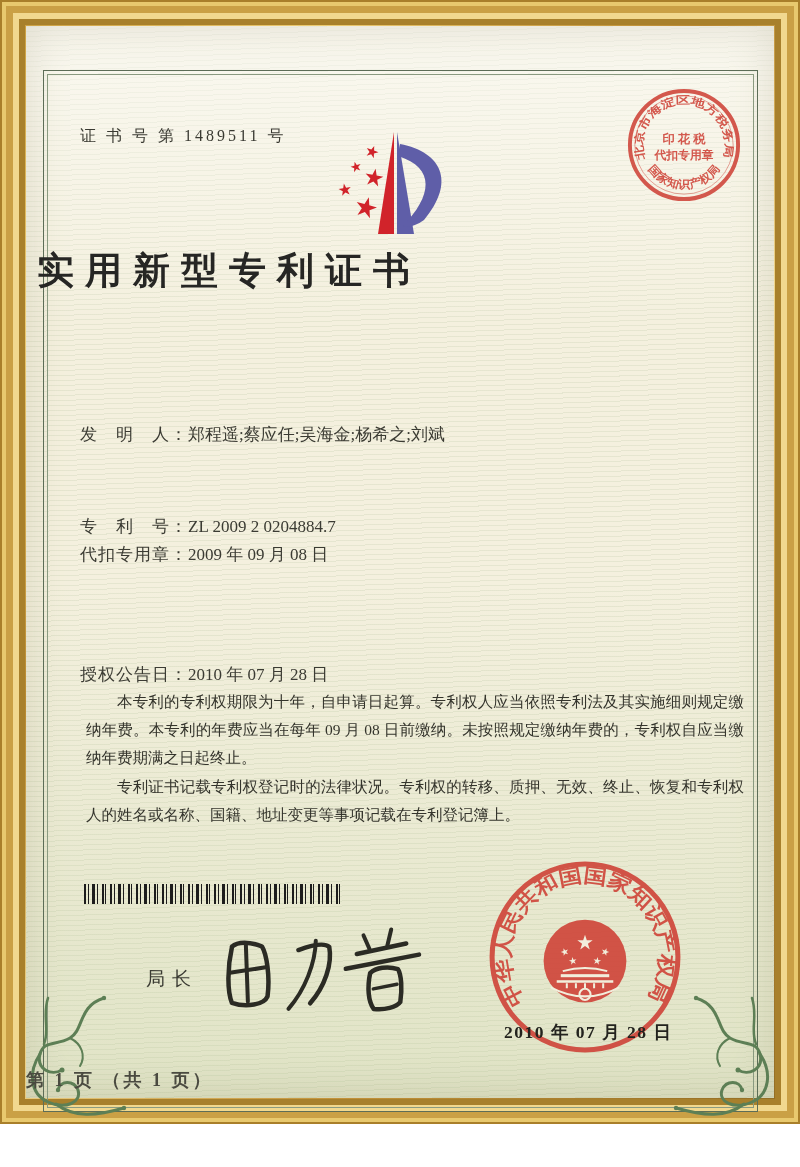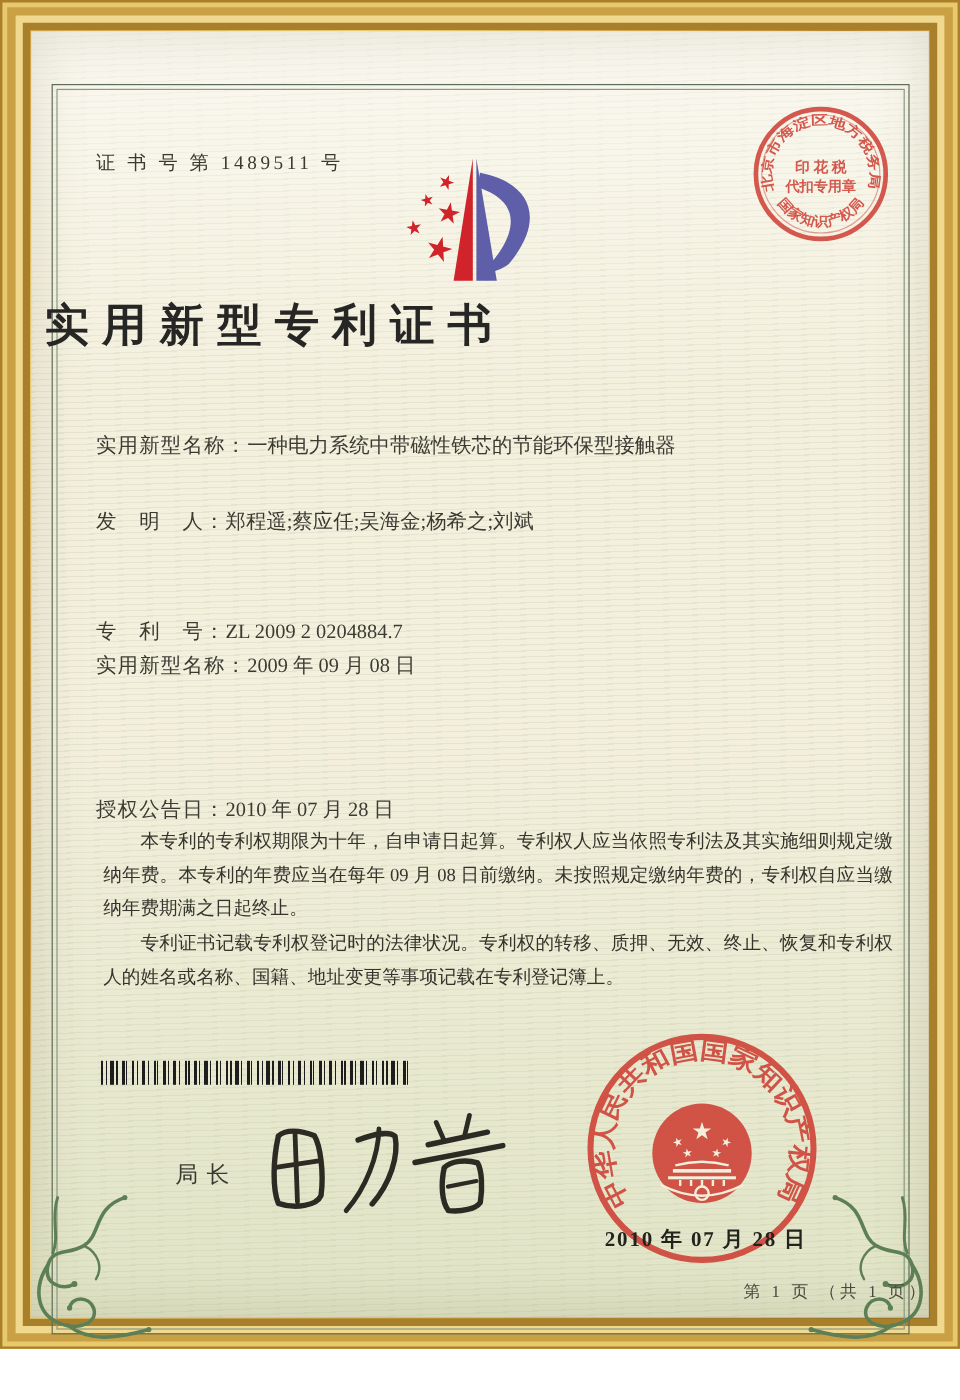--- a/index.html
+++ b/index.html
@@ -31,21 +31,21 @@
       #1d1d1d 8px 11px,transparent 11px 13px,
       #1d1d1d 13px 14px,transparent 14px 18px,
       #1d1d1d 18px 20px,transparent 20px 21px,
       #1d1d1d 21px 22px,transparent 22px 26px);}
   .signer-label{left:120px;top:940px;font-size:19px;letter-spacing:7px;color:#3a3a32;font-family:Liberation Serif, serif;}
   .sig-svg{left:182px;top:896px;}
   .sig-svg path{stroke:#2b2b24;fill:none;stroke-linecap:round;stroke-linejoin:round;}
   .seal-svg{left:458px;top:830px;opacity:.9;}
   .tax-svg{left:599px;top:60px;opacity:.88;}
   .issue-date{left:478px;top:994px;font-size:17.5px;letter-spacing:1.5px;color:#23231e;font-weight:700;}
-  .footer{left:0;right:0;top:1042px;text-align:right;font-size:14px;letter-spacing:3px;color:#4a4a40;}
+  .footer{left:0;right:0;top:1042px;text-align:left;font-size:18px;letter-spacing:3px;color:#4a4a40;font-weight:bold;}
   .flourish{left:0;top:968px;}
   .flourish.right{left:auto;right:0;transform:scaleX(-1);}
   .flourish path{stroke:#5d7f55;fill:none;stroke-linecap:round;}
   .seal-ring-text{font-family:"Liberation Serif","DejaVu Serif",serif;font-weight:700;}
 </style>
 </head>
 <body>
 
 <div class="page">
   <div class="paper">
@@ -103,31 +103,28 @@
       </text>
       <text class="seal-ring-text" font-size="11.5" fill="#cf4338">
         <textPath href="#taxBottom" startOffset="3" textLength="86" lengthAdjust="spacingAndGlyphs">国家知识产权局</textPath>
       </text>
       <text x="60" y="58" text-anchor="middle" font-size="12.5" fill="#cf4338" class="seal-ring-text">印 花 税</text>
       <text x="60" y="74" text-anchor="middle" font-size="12" fill="#cf4338" class="seal-ring-text">代扣专用章</text>
     </svg>
 
     <div class="abs title">实用新型专利证书</div>
 
-    <div class="abs field-row" style="top:334px;">
-      <span class="lbl">实用新型名称：</span><span>一种电力系统中带磁性铁芯的节能环保型接触器</span>
-    </div>
     <div class="abs field-row" style="top:397px;">
       <span class="lbl">发　明　人：</span><span>郑程遥;蔡应任;吴海金;杨希之;刘斌</span>
     </div>
     <div class="abs field-row" style="top:457px;margin-top:32px;">
       <span class="lbl">专　利　号：</span><span>ZL 2009 2 0204884.7</span>
     </div>
     <div class="abs field-row" style="top:517px;">
-      <span class="lbl">实用新型名称：</span><span>2009 年 09 月 08 日</span>
+      <span class="lbl">代扣专用章：</span><span>2009 年 09 月 08 日</span>
     </div>
     <div class="abs field-row" style="top:637px;font-family:Liberation Serif, serif;">
       <span class="lbl">授权公告日：</span><span>2010 年 07 月 28 日</span>
     </div>
 
     <div class="abs paras">
       <p>本专利的专利权期限为十年，自申请日起算。专利权人应当依照专利法及其实施细则规定缴纳年费。本专利的年费应当在每年 09 月 08 日前缴纳。未按照规定缴纳年费的，专利权自应当缴纳年费期满之日起终止。</p>
       <p>专利证书记载专利权登记时的法律状况。专利权的转移、质押、无效、终止、恢复和专利权人的姓名或名称、国籍、地址变更等事项记载在专利登记簿上。</p>
     </div>
 

